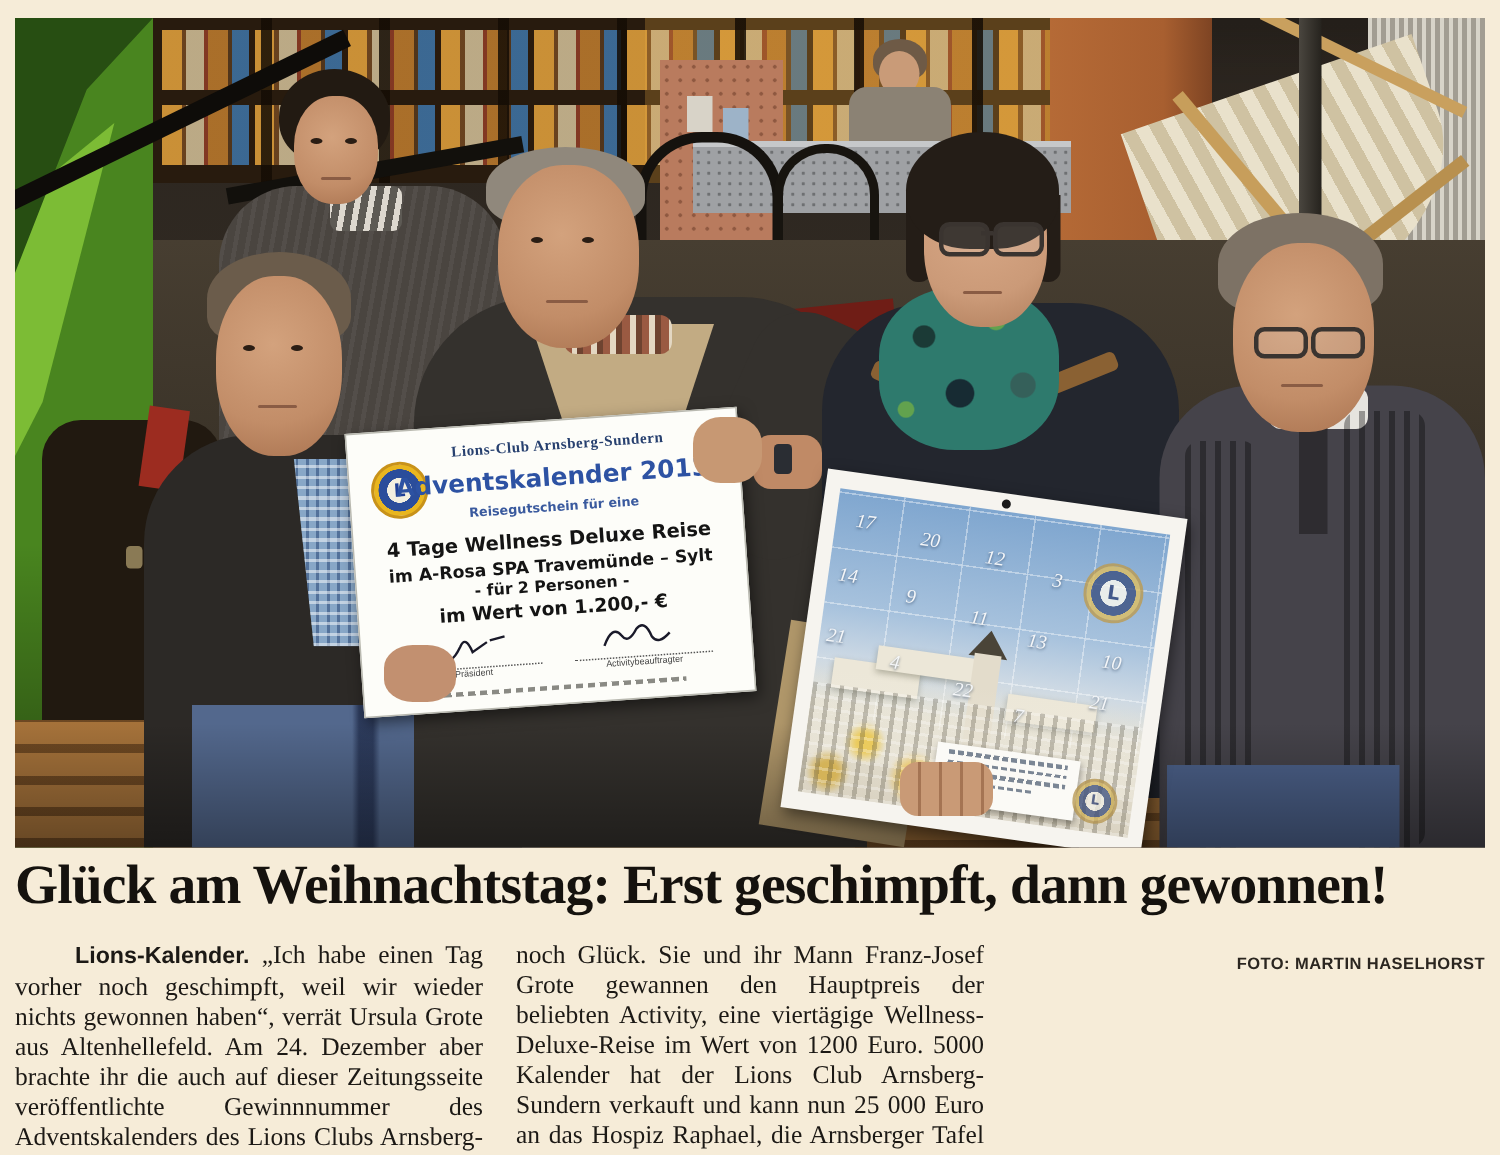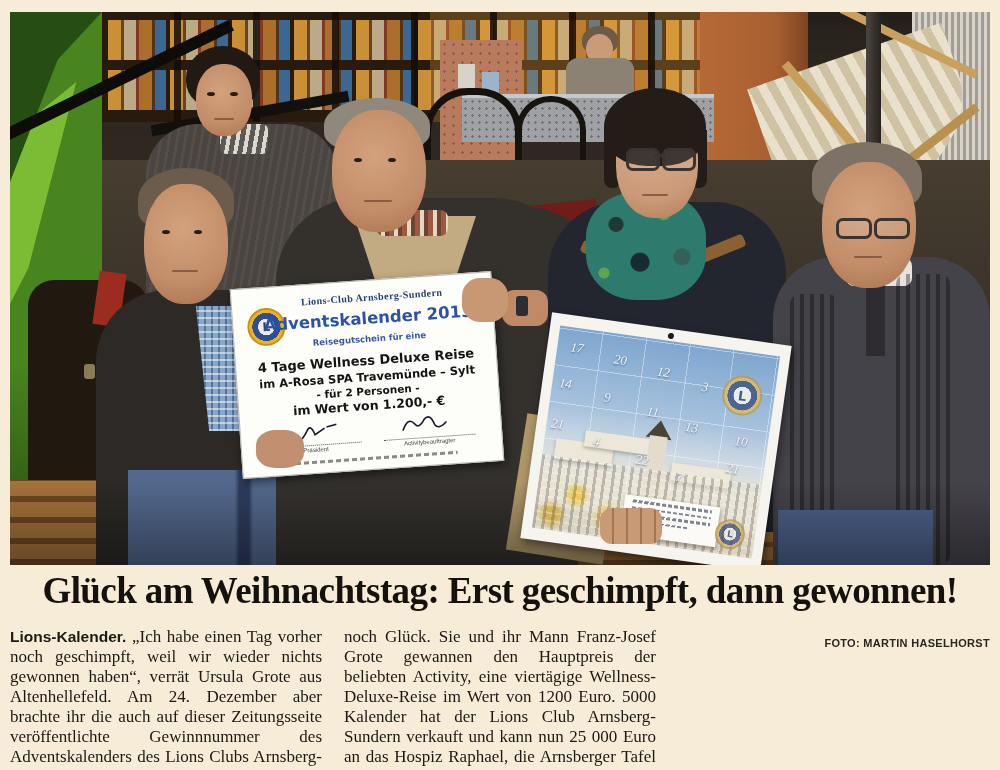--- a/index.html
+++ b/index.html
@@ -201,25 +201,25 @@
   .cal-label{position:absolute;left:88px;top:158px;width:96px;height:40px;background:#fbfaf6;
     box-shadow:1px 2px 5px rgba(0,0,0,.35);}
   .cal-label-line{height:2.5px;margin:4px 8px 0 8px;
     background:repeating-linear-gradient(90deg,#7b8694 0 4px,transparent 4px 6px);}
   .cal-stamp{position:absolute;left:182px;top:168px;width:26px;height:26px;font-size:9px;opacity:.75;
     filter:grayscale(.4);}
 
   
   .headline{position:absolute;left:10px;top:571px;width:980px;margin:0;
     font-family:"Liberation Serif","DejaVu Serif",serif;font-weight:700;
-    font-size:37px;letter-spacing:-0.6px;color:#15120e;line-height:1.1;text-align:center;}
+    font-size:37px;letter-spacing:-0.6px;color:#15120e;line-height:1.1;}
   .article{position:absolute;left:10px;top:627px;width:980px;display:flex;justify-content:space-between;}
   .col{width:312px;font-size:17px;line-height:20px;text-align:justify;color:#1c1915;
     font-family:"Liberation Serif","DejaVu Serif",serif;}
-  .lead-in{font-family:"Liberation Sans","DejaVu Sans",sans-serif;font-weight:bold;font-size:15.5px;}
+  .lead-in{font-family:"Liberation Sans","DejaVu Sans",sans-serif;font-weight:bold;font-size:15.5px;margin-left:40px;}
   .credit{margin-top:6px;text-align:right;font-family:"Liberation Sans","DejaVu Sans",sans-serif;
     font-weight:bold;font-size:11px;letter-spacing:.3px;color:#2b2620;}
 </style>
 </head>
 <body>
 
 <div class="photo">
 
   <div class="abs green-wall"></div>
   <div class="abs green-wall-light"></div>

